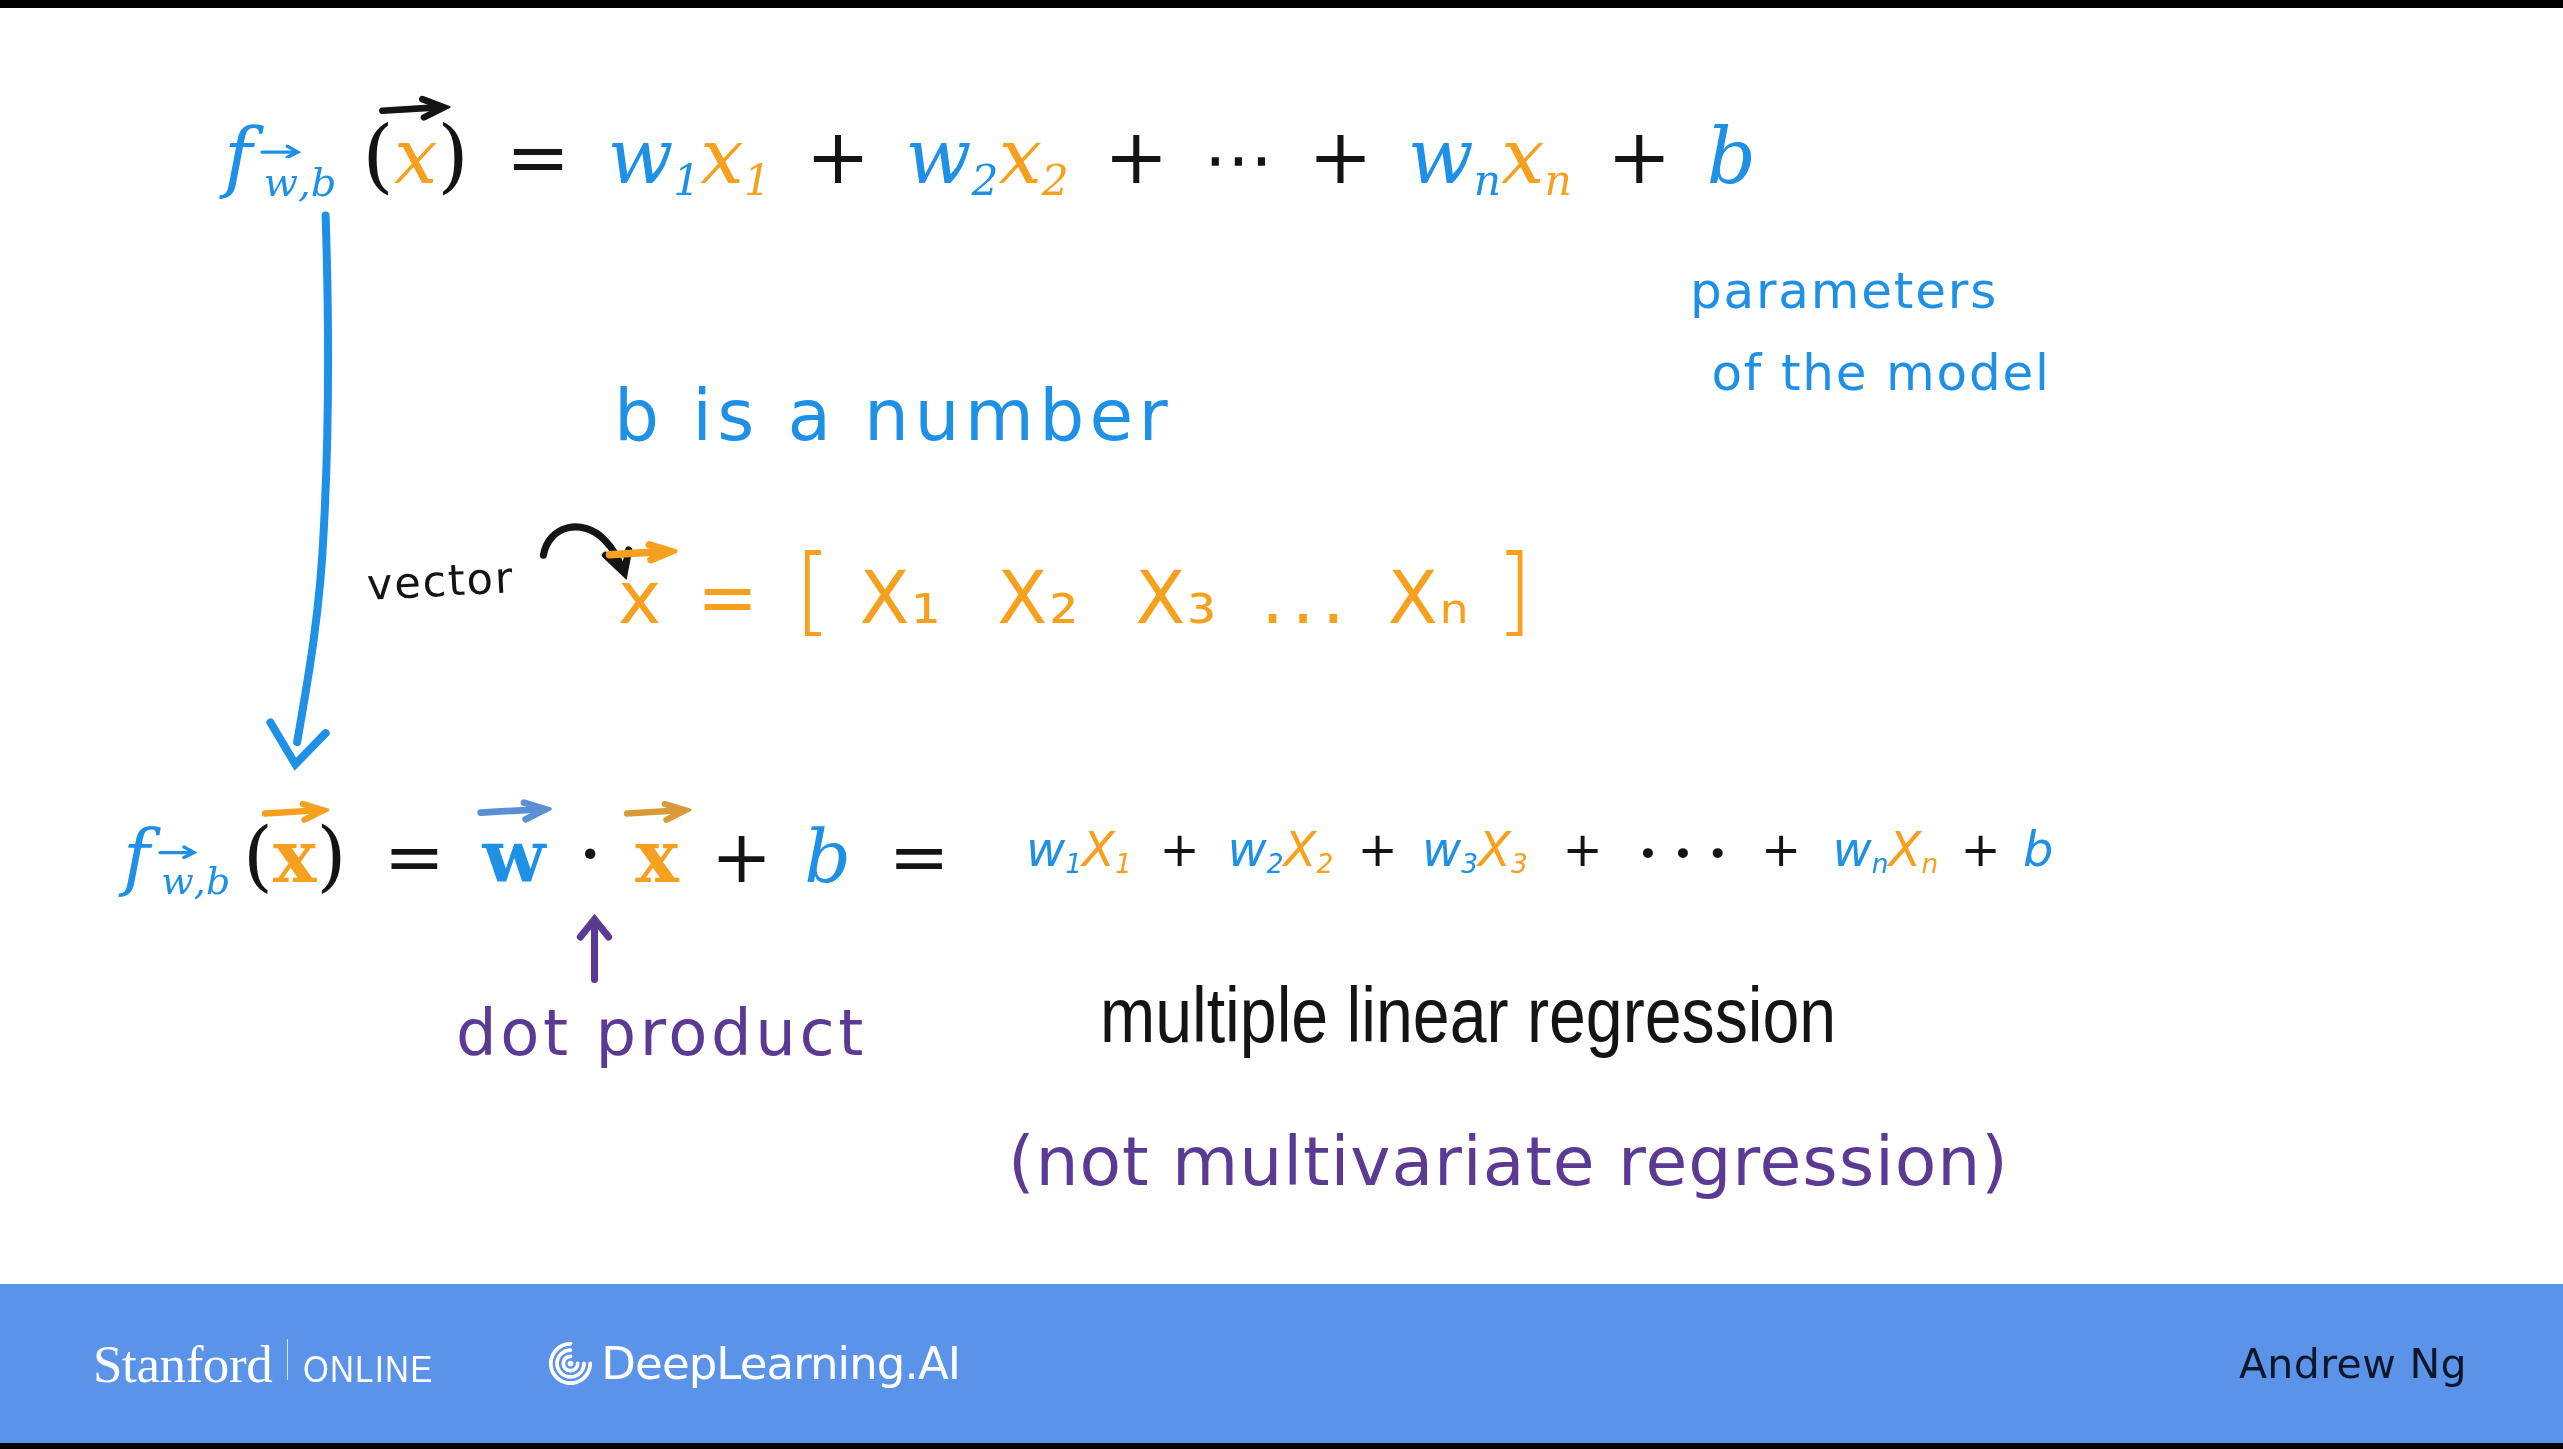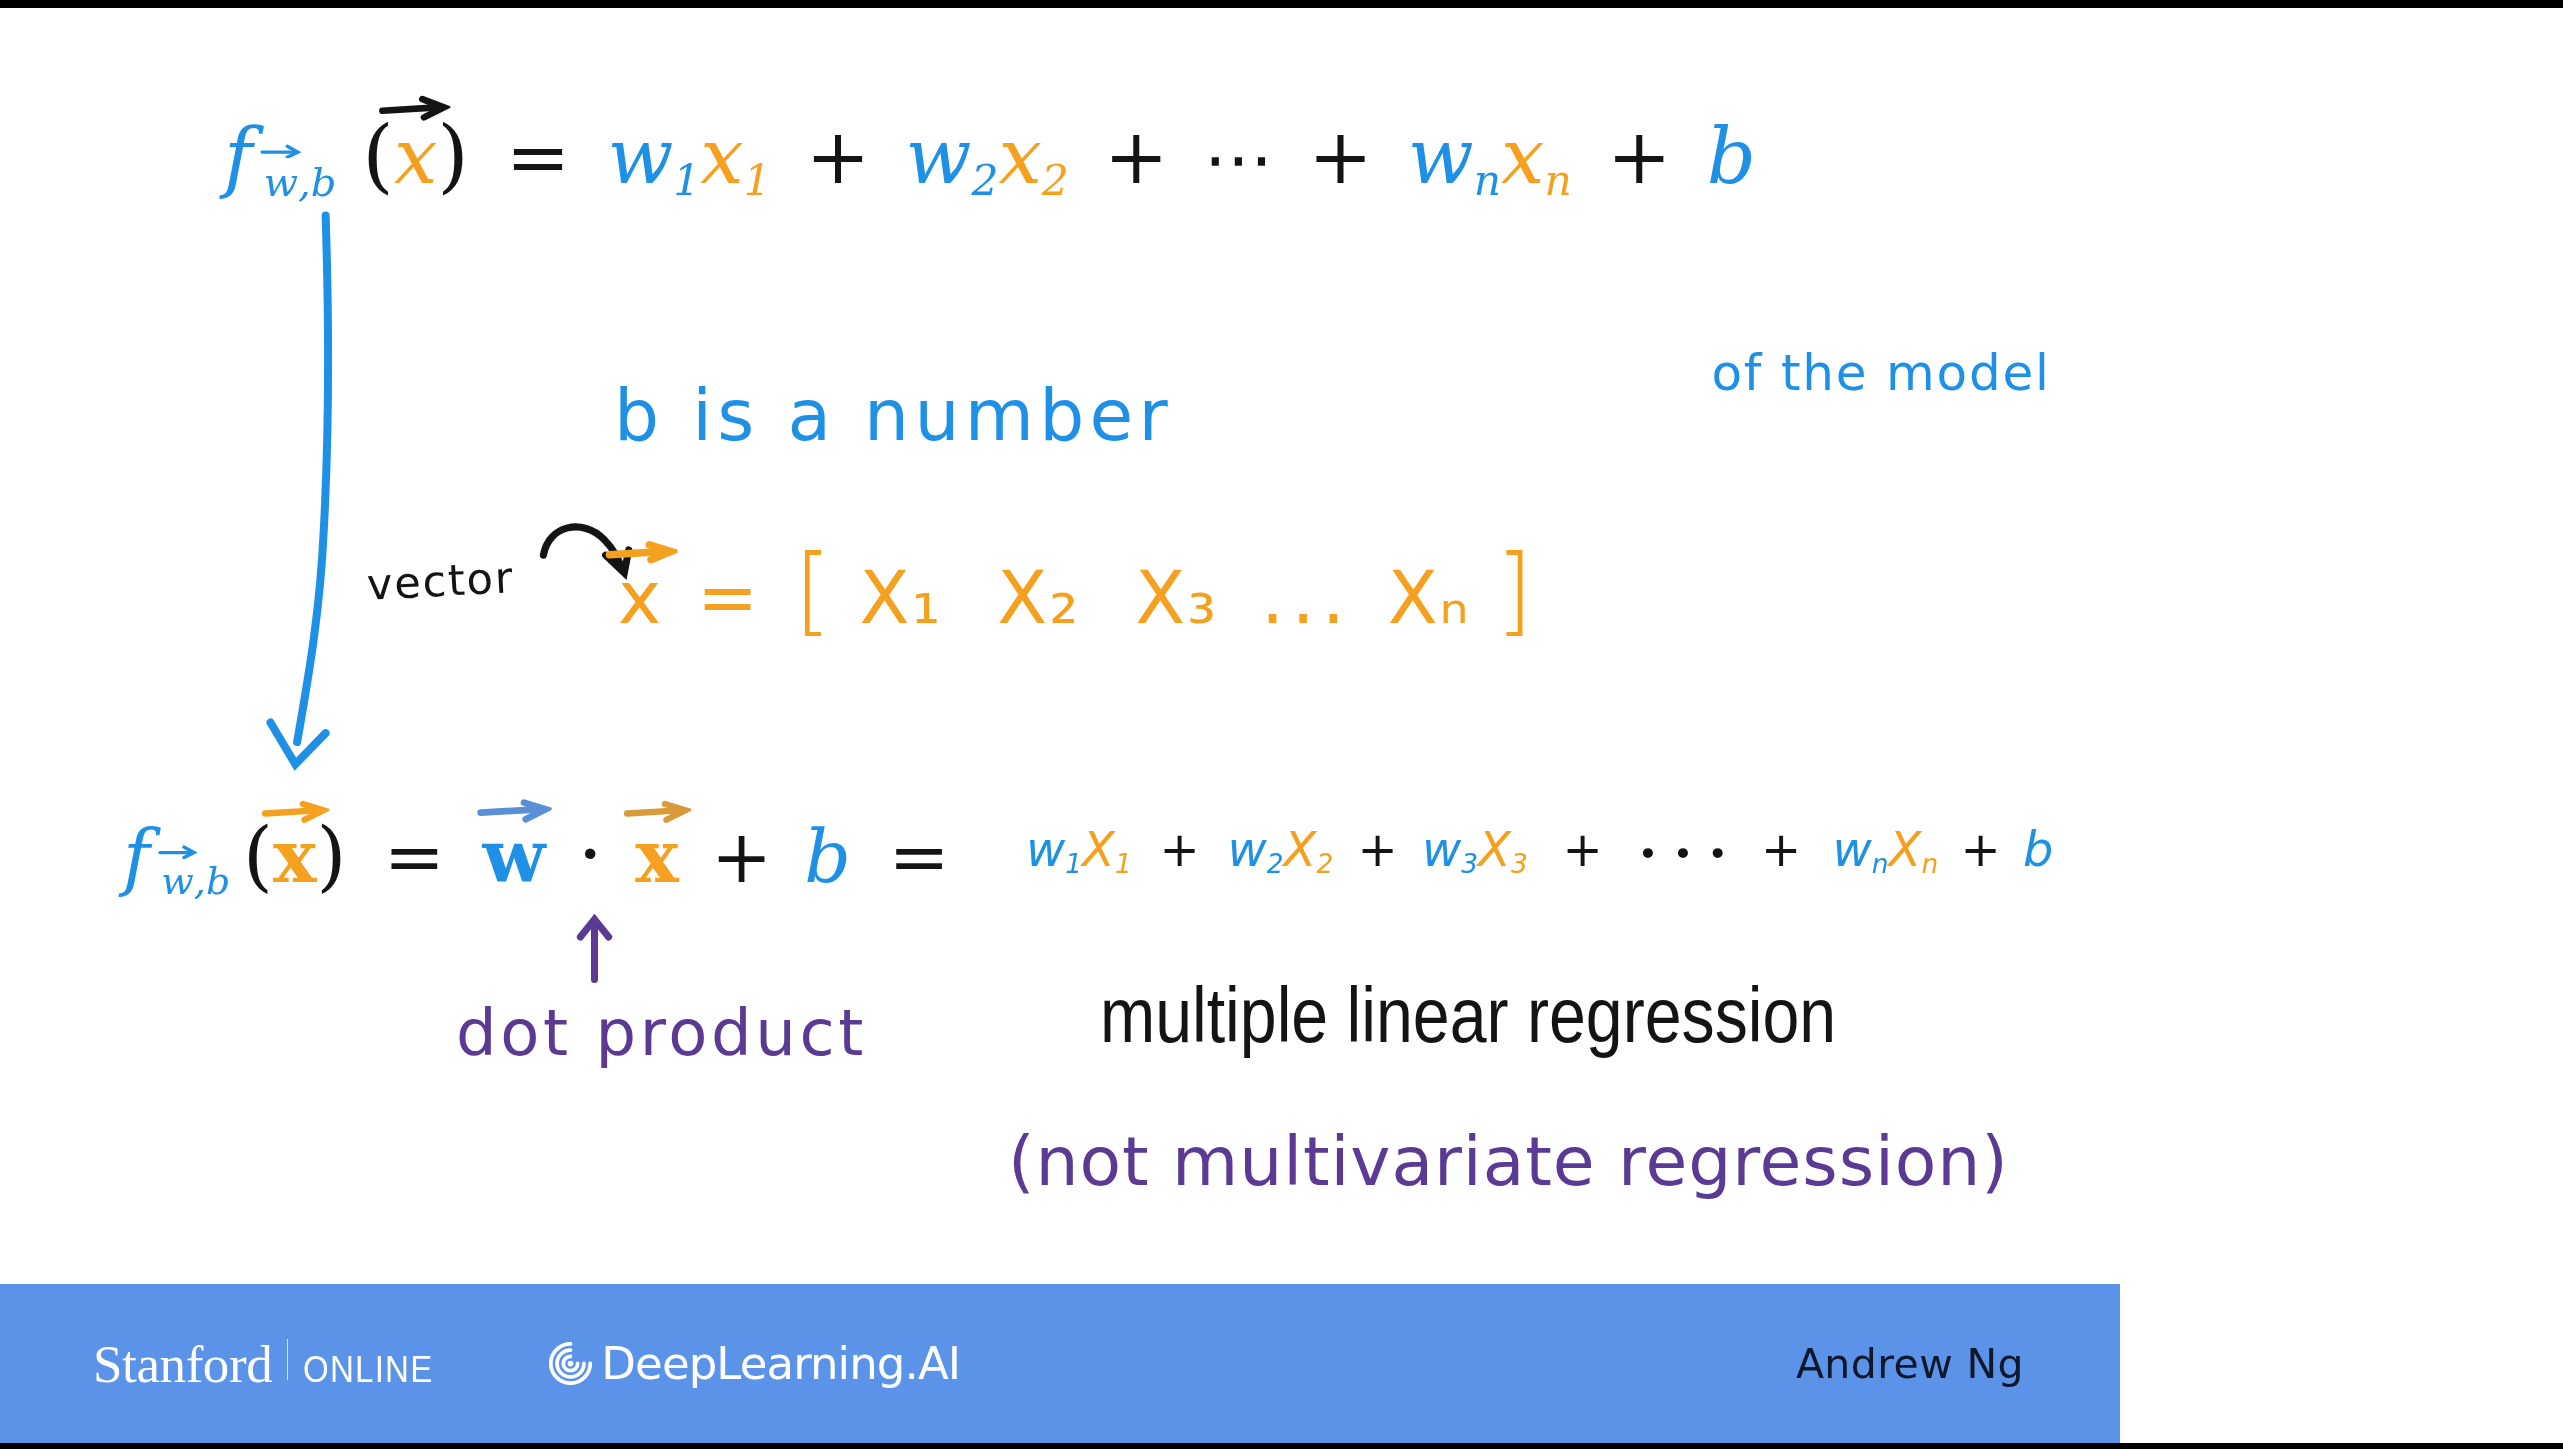--- a/index.html
+++ b/index.html
@@ -82,21 +82,21 @@
     width: 1.05em;
     height: 0.40em;
     pointer-events: none;
   }
 
   
   .footer {
     position: absolute;
     left: 0;
     top: 1284px;
-    width: 2120px;
+    width: 2563px;
     height: 159px;
     background: #5B93E8;
   }
   .footer-inner {
     position: absolute;
     left: 0; top: 0; right: 0; bottom: 0;
     display: flex;
     align-items: center;
   }
   .stanford-logo {
@@ -198,20 +198,21 @@
     <span class="blue"><span>w</span><sub>2</sub></span><span class="orange"><span>x</span><sub>2</sub></span>
     <span class="black math-up" style="margin:0 10.7px;">+</span>
     <span class="black math-up" style="font-size:0.9em;">⋯</span>
     <span class="black math-up" style="margin:0 10.7px;">+</span>
     <span class="blue"><span>w</span><sub>n</sub></span><span class="orange"><span>x</span><sub>n</sub></span>
     <span class="black math-up" style="margin:0 10.7px;">+</span>
     <span class="blue">b</span>
   </div>
 
 
+  <div class="ink hand blue" style="left:1690px; top:258px; font-size:50px;">parameters</div>
   <div class="ink hand blue" style="left:1690px; top:340px; font-size:50px; margin-left:21.4px;">of the model</div>
 
   <div class="ink hand blue" style="left:614px; top:372px; font-size:71px; letter-spacing:5.3px;">b is a number</div>
 
   <div class="ink hand black" style="left:367px; top:552px; font-size:43px; transform:rotate(-3deg);">vector</div>
   <svg style="position:absolute; left:536px; top:501px; width:125px; height:80px; overflow:visible" viewBox="0 0 140 90" fill="none">
     <path d="M8 52 C 14 18, 52 10, 76 34 C 88 46, 92 56, 96 66" stroke="#141414" stroke-width="8" stroke-linecap="round"></path>
     <path d="M78 52 L 99 72 L 104 46" stroke="#141414" stroke-width="8" fill="none" stroke-linecap="round"></path>
   </svg>
 

